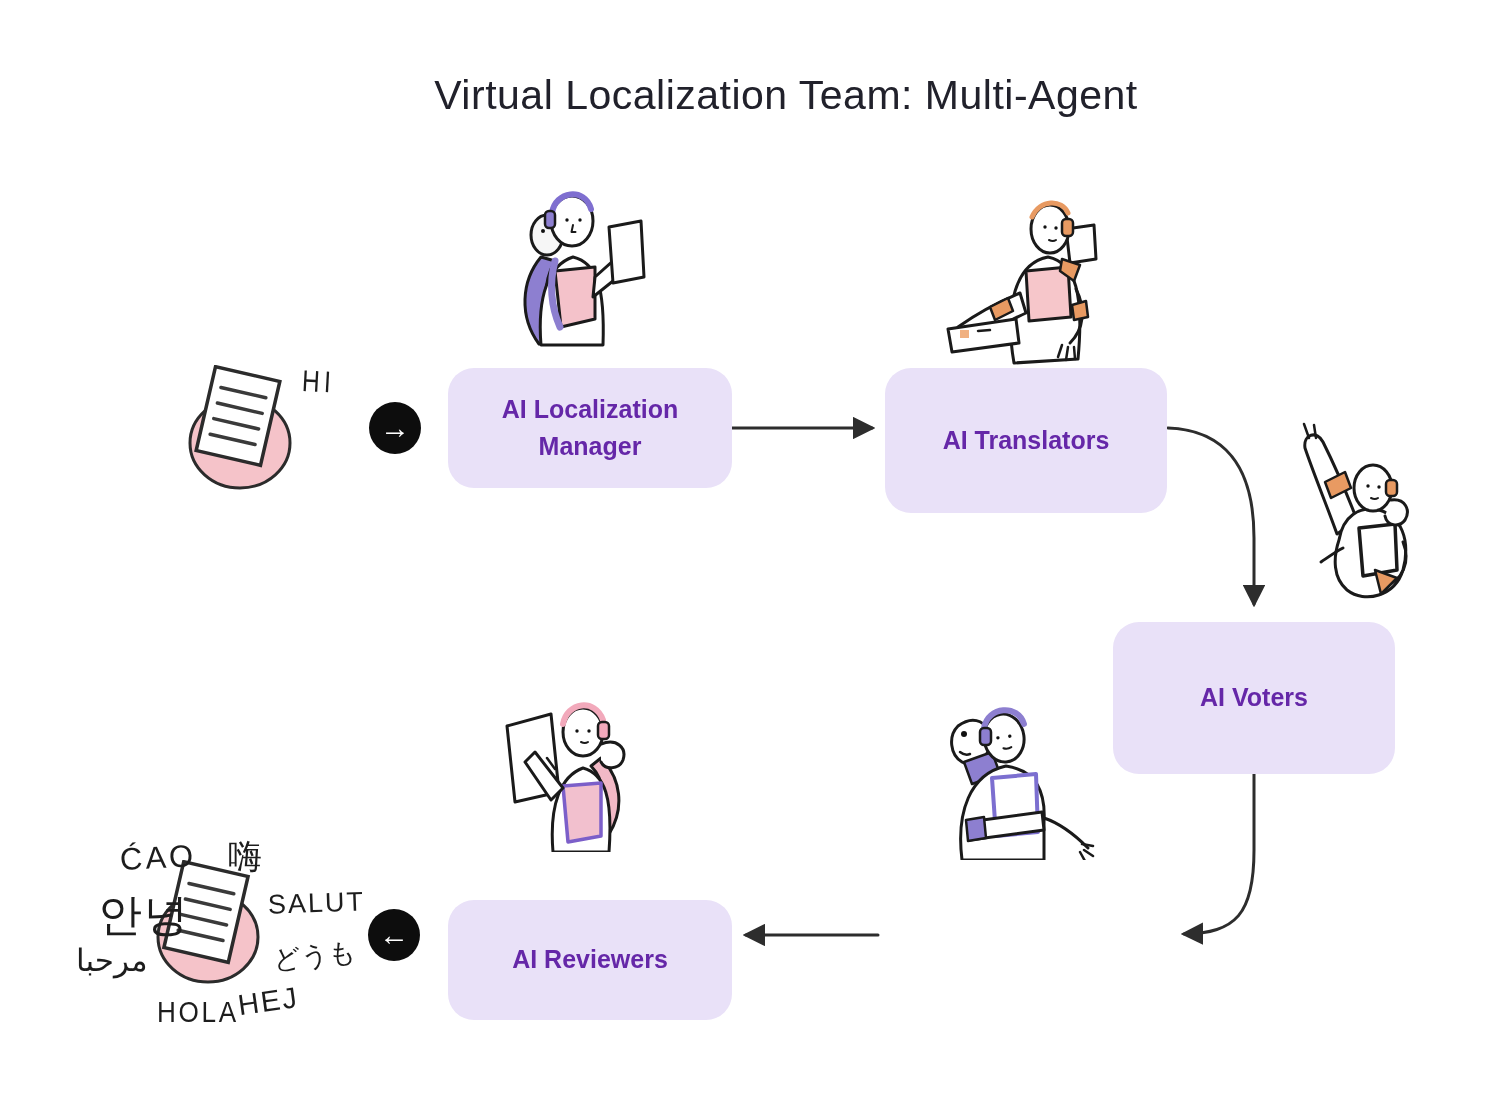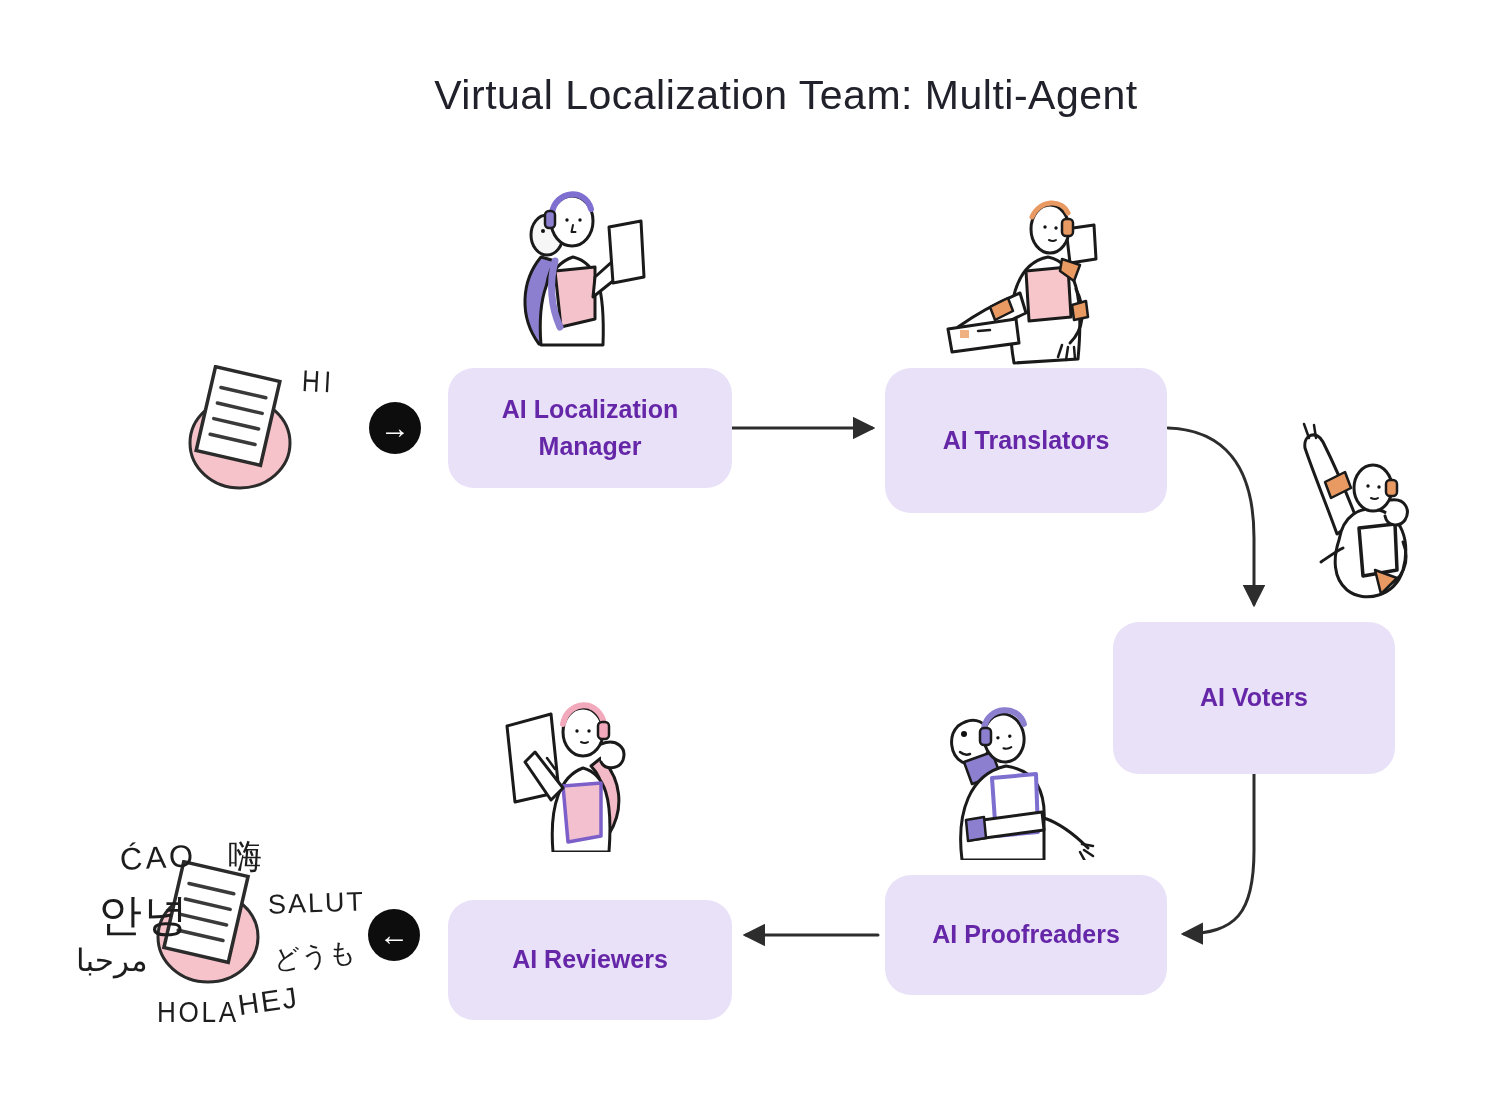--- a/index.html
+++ b/index.html
@@ -72,23 +72,20 @@
 
   <div class="node node-manager">
     <span>AI Localization Manager</span>
   </div>
   <div class="node node-translators">
     <span>AI Translators</span>
   </div>
   <div class="node node-voters">
     <span>AI Voters</span>
   </div>
-  <div class="node node-proofreaders">
-    <span>AI Proofreaders</span>
-  </div>
   <div class="node node-reviewers">
     <span>AI Reviewers</span>
   </div>
 
   <div class="arrow-circle arrow-circle-in">
     <span>→</span>
   </div>
   <div class="arrow-circle arrow-circle-out">
     <span>←</span>
   </div>

